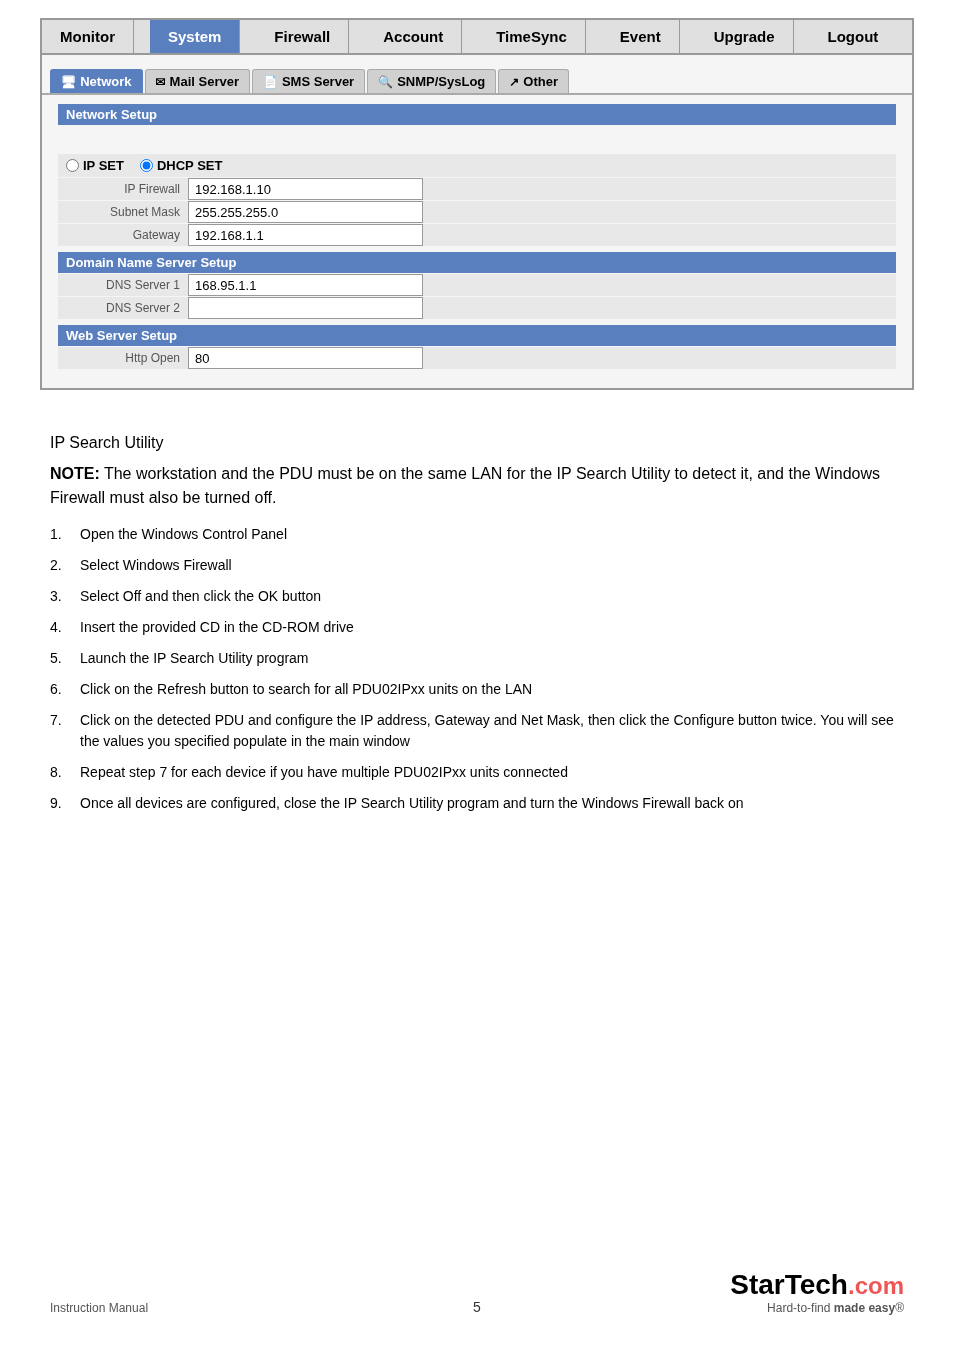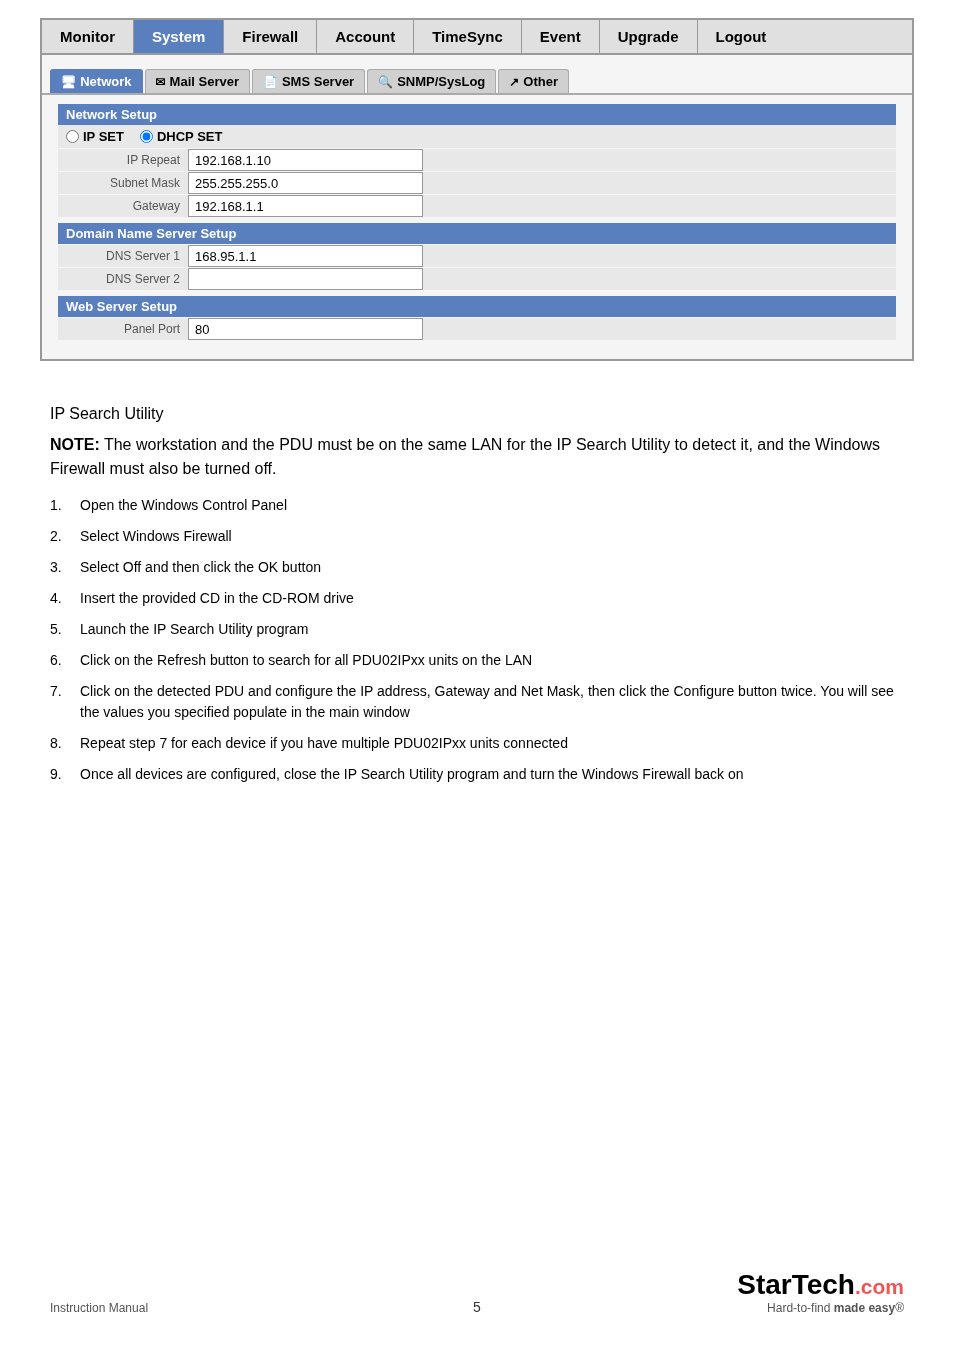--- a/index.html
+++ b/index.html
@@ -13,20 +13,21 @@
       position: relative;
     }
 
     
     .nav-bar {
       display: flex;
       align-items: flex-start;
       border: 2px solid #999;
       margin: 18px 40px 0 40px;
       background: #e0e0e0;
+      gap: 16px;
     }
     .nav-item {
       padding: 8px 18px;
       font-size: 15px;
       font-weight: bold;
       cursor: pointer;
       border-right: 1px solid #999;
       display: flex;
       align-items: center;
       color: #000;
@@ -93,20 +94,21 @@
       padding: 3px 8px;
       margin-top: 6px;
     }
 
     .radio-row {
       display: flex;
       align-items: flex-start;
       gap: 16px;
       padding: 4px 8px;
       background: #e8e8e8;
+      margin-top: 29px;
     }
     .radio-row label {
       display: flex;
       align-items: center;
       gap: 4px;
       font-size: 13px;
       font-weight: bold;
     }
 
     .field-row {
@@ -196,21 +198,21 @@
     .footer-logo {
       text-align: right;
     }
     .logo-main {
       font-size: 28px;
       font-weight: bold;
       color: #000;
     }
     .logo-com {
       color: #e55;
-      font-size: 21px;
+      font-size: 24px;
       font-weight: bold;
     }
     .logo-tagline {
       font-size: 12px;
       color: #555;
       text-align: right;
     }
     .logo-tagline em {
       font-style: normal;
       font-weight: bold;
@@ -264,21 +266,21 @@
         <input type="radio" name="ipmode" style="">
         <span>IP SET</span>
       </label>
       <label>
         <input type="radio" name="ipmode" checked="" style="">
         <span>DHCP SET</span>
       </label>
     </div>
 
     <div class="field-row">
-      <span class="field-label">IP Repeat</span>
+      <span class="field-label">IP Firewall</span>
       <input class="field-input" type="text" value="192.168.1.10" style="">
     </div>
     <div class="field-row">
       <span class="field-label">Subnet Mask</span>
       <input class="field-input" type="text" value="255.255.255.0" style="">
     </div>
     <div class="field-row">
       <span class="field-label">Gateway</span>
       <input class="field-input" type="text" value="192.168.1.1" style="">
     </div>
@@ -289,21 +291,21 @@
       <span class="field-label">DNS Server 1</span>
       <input class="field-input" type="text" value="168.95.1.1" style="">
     </div>
     <div class="field-row">
       <span class="field-label">DNS Server 2</span>
       <input class="field-input" type="text" style="">
     </div>
 
     <div class="section-header">Web Server Setup</div>
     <div class="field-row">
-      <span class="field-label">Panel Port</span>
+      <span class="field-label">Http Open</span>
       <input class="field-input" type="text" value="80" style="">
     </div>
   </div>
 </div>
 
 <div class="body-content">
   <h2 class="section-title">IP Search Utility</h2>
 
   <p class="note-text">
     <strong>NOTE:</strong><span> The workstation and the PDU must be on the same LAN for the IP Search Utility to detect it, and the Windows Firewall must also be turned off.</span>

